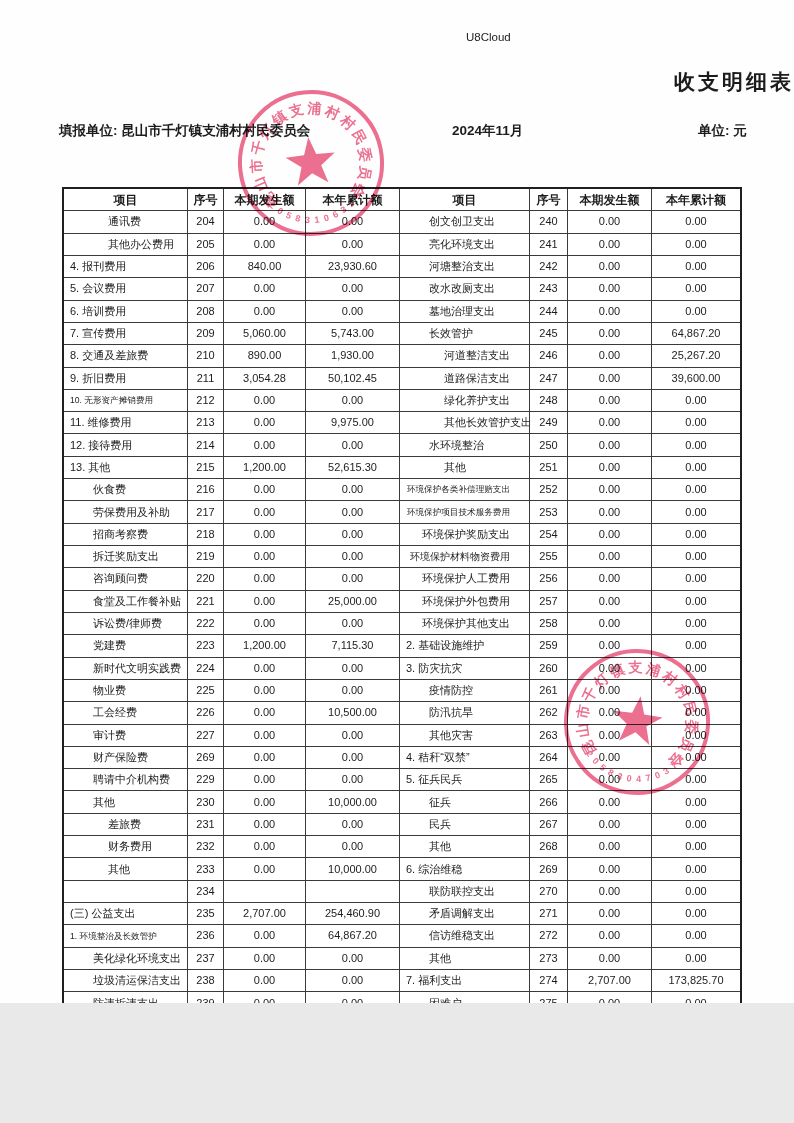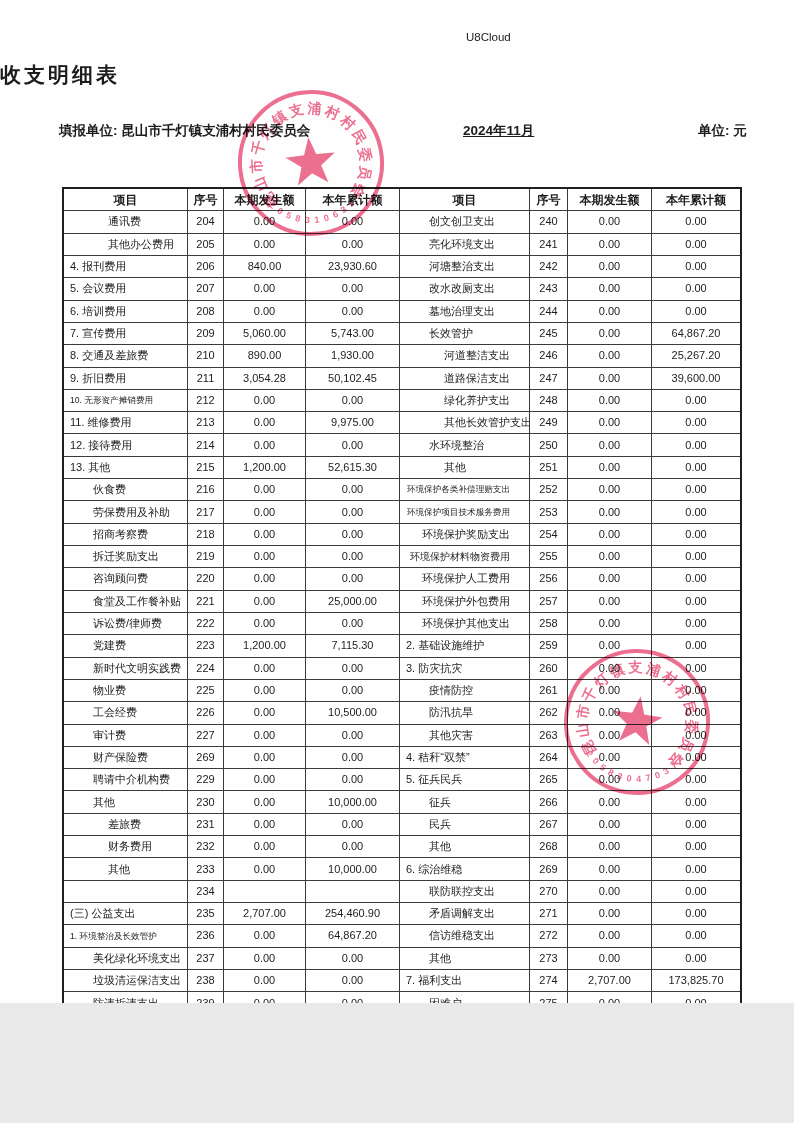--- a/index.html
+++ b/index.html
@@ -1,23 +1,23 @@
 <!DOCTYPE html>
 <html><head>
 <meta charset="utf-8">
 <style>
   html,body{margin:0;padding:0;background:#e9e9e9;}
   .page{position:relative;width:794px;height:1003px;background:#fefefe;
         font-family:"Liberation Sans",sans-serif;color:#1c1c1c;overflow:hidden;margin:0 auto;}
   .watermark{position:absolute;left:466px;top:31px;font-size:11.5px;color:#222;}
-  .title{position:absolute;left:0;top:61px;width:100%;text-align:left;
+  .title{position:absolute;left:0;top:68px;width:100%;text-align:right;
          font-size:21px;font-weight:700;letter-spacing:3px;}
   .inforow{position:absolute;left:0;top:122px;width:100%;font-size:13.5px;font-weight:600;}
   .inforow .runit{position:absolute;left:59px;top:0;}
-  .inforow .period{position:absolute;left:463px;top:0;text-decoration:underline;}
+  .inforow .period{position:absolute;left:452px;top:0;}
   .inforow .uom{position:absolute;left:698px;top:0;}
   .grid{position:absolute;left:62px;top:187px;display:grid;
         grid-template-columns:124px 36px 82px 94px 130px 38px 84px 88px;
         grid-auto-rows:22.32px;border:2px solid #1f1f1f;background:#fff;}
   .cell{border-right:1.4px solid #3a3a3a;border-bottom:1.4px solid #3a3a3a;
         display:flex;align-items:center;justify-content:center;
         font-size:11px;white-space:nowrap;overflow:hidden;line-height:1;}
   .cell.lastcol{border-right:none;}
   .cell.lastrow{border-bottom:none;}
   .hdr{font-weight:700;font-size:12px;}

